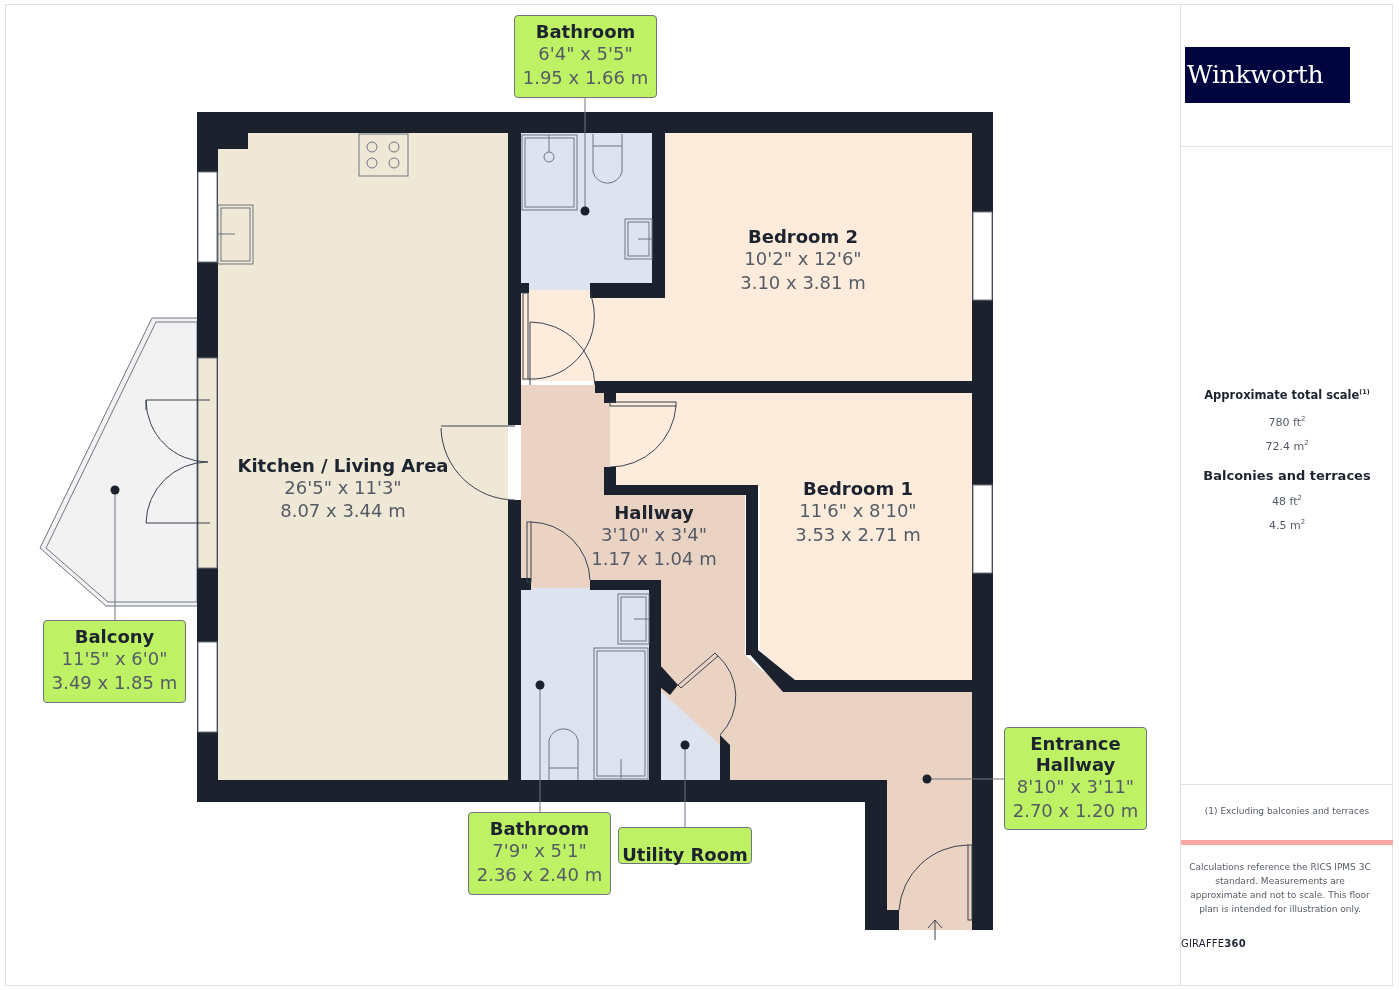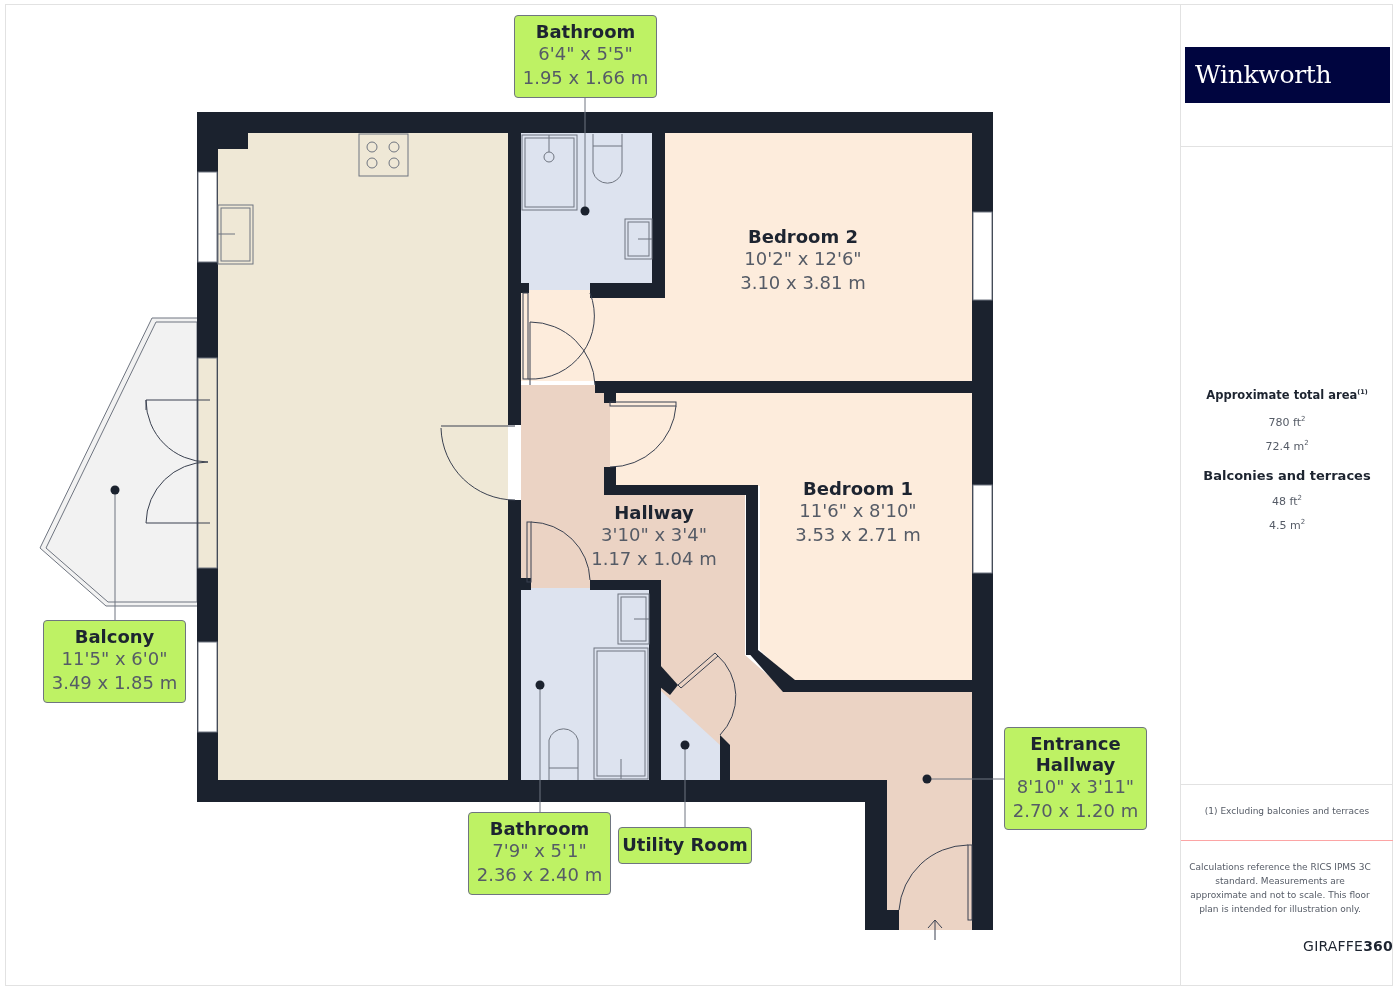--- a/index.html
+++ b/index.html
@@ -2,31 +2,31 @@
 <html><head>
 <meta charset="utf-8">
 <style>
   html, body { margin: 0; padding: 0; background: #ffffff; }
   body { width: 1399px; height: 990px; position: relative; overflow: hidden; font-family: "DejaVu Sans", "Liberation Sans", sans-serif; }
   .frame { position: absolute; left: 5px; top: 4px; width: 1388px; height: 982px; border: 1px solid #e2e2e2; box-sizing: border-box; }
   .plan { position: absolute; left: 0; top: 0; width: 1180px; height: 990px; }
   .plan svg { position: absolute; left: 0; top: 0; }
   .side { position: absolute; left: 1180px; top: 4px; width: 213px; height: 982px; border-left: 1px solid #e2e2e2; box-sizing: border-box; }
   .logo-wrap { height: 142px; border-bottom: 1px solid #e2e2e2; position: relative; }
-  .logo { position: absolute; left: 4px; top: 43px; width: 205px; height: 56px; background: #00053f; color: #ffffff; font-family: "DejaVu Serif", "Liberation Serif", serif; font-size: 25px; line-height: 56px; padding-left: 10px; box-sizing: border-box; letter-spacing: -0.3px; }
+  .logo { position: absolute; left: 4px; top: 43px; width: 165px; height: 56px; background: #00053f; color: #ffffff; font-family: "DejaVu Serif", "Liberation Serif", serif; font-size: 25px; line-height: 56px; padding-left: 2px; box-sizing: border-box; letter-spacing: -0.3px; }
   .area-block { position: absolute; left: 0; top: 384px; width: 212px; text-align: center; color: #1d2430; }
   .area-title { font-size: 11.5px; font-weight: bold; margin-bottom: 7px; }
   .area-title sup { font-size: 6.5px; }
   .area-val { font-size: 11px; color: #555b66; line-height: 20px; }
   .area-val sup { font-size: 7px; }
   .balc-title { font-size: 13px; font-weight: bold; margin-top: 12px; margin-bottom: 5px; }
-  .footnote-wrap { position: absolute; left: 0; top: 780px; width: 212px; height: 55px; border-top: 1px solid #e2e2e2; border-bottom: 1px solid #fca5a5; }
+  .footnote-wrap { position: absolute; left: 0; top: 780px; width: 212px; height: 55px; border-top: 1px solid #e2e2e2; border-bottom: 5px solid #fca5a5; }
   .footnote { font-size: 9px; color: #555b66; text-align: center; margin-top: 21px; }
   .disclaimer { position: absolute; left: 6px; top: 856px; width: 186px; font-size: 9px; line-height: 14px; color: #555b66; text-align: center; }
-  .brand { position: absolute; left: 0; top: 934px; width: 212px; font-size: 14px; text-align: right; color: #1d2430; letter-spacing: 0.2px; }
+  .brand { position: absolute; left: 0; top: 934px; width: 212px; font-size: 10px; text-align: left; color: #1d2430; letter-spacing: 0.2px; }
   .brand b { font-weight: bold; }
 
   .label-box { position: absolute; background: #bef264; border: 1px solid #6f7580; border-radius: 4px; text-align: center; box-sizing: border-box; color: #1d2430; }
   .room-name { font-weight: bold; font-size: 18px; line-height: 21px; color: #1d2430; }
   .room-dim { font-size: 18px; line-height: 24px; color: #555b66; }
   .room-text { position: absolute; text-align: center; }
 </style>
 </head>
 <body>
 
@@ -174,20 +174,25 @@
     </g>
     <g fill="#1b222e">
       <circle cx="585" cy="211" r="4.5"></circle>
       <circle cx="115" cy="490" r="4.5"></circle>
       <circle cx="540" cy="685" r="4.5"></circle>
       <circle cx="685" cy="745" r="4.5"></circle>
       <circle cx="927" cy="779" r="4.5"></circle>
     </g>
   </svg>
 
+  <div class="room-text" style="left:218px; top:455px; width:250px;">
+    <div class="room-name">Kitchen / Living Area</div>
+    <div class="room-dim">26'5" x 11'3"</div>
+    <div class="room-dim" style="margin-top:-1px;">8.07 x 3.44 m</div>
+  </div>
   <div class="room-text" style="left:703px; top:226px; width:200px;">
     <div class="room-name">Bedroom 2</div>
     <div class="room-dim">10'2" x 12'6"</div>
     <div class="room-dim">3.10 x 3.81 m</div>
   </div>
   <div class="room-text" style="left:758px; top:478px; width:200px;">
     <div class="room-name">Bedroom 1</div>
     <div class="room-dim">11'6" x 8'10"</div>
     <div class="room-dim">3.53 x 2.71 m</div>
   </div>
@@ -205,38 +210,38 @@
   <div class="label-box" style="left:43px; top:620px; width:143px; height:83px; padding-top:5px;">
     <div class="room-name">Balcony</div>
     <div class="room-dim">11'5" x 6'0"</div>
     <div class="room-dim">3.49 x 1.85 m</div>
   </div>
   <div class="label-box" style="left:468px; top:812px; width:143px; height:83px; padding-top:5px;">
     <div class="room-name">Bathroom</div>
     <div class="room-dim">7'9" x 5'1"</div>
     <div class="room-dim">2.36 x 2.40 m</div>
   </div>
-  <div class="label-box" style="left:618px; top:827px; width:134px; height:37px; padding-top:6px;">
+  <div class="label-box" style="left:618px; top:827px; width:134px; height:37px; padding-top:16px;">
     <div class="room-name">Utility Room</div>
   </div>
   <div class="label-box" style="left:1004px; top:727px; width:143px; height:103px; padding-top:5px;">
     <div class="room-name">Entrance</div>
     <div class="room-name">Hallway</div>
     <div class="room-dim">8'10" x 3'11"</div>
     <div class="room-dim">2.70 x 1.20 m</div>
   </div>
 </div>
 
 <div class="side">
   <div class="logo-wrap">
     <div class="logo">Winkworth</div>
   </div>
 
   <div class="area-block">
-    <div class="area-title"><span>Approximate total area</span><sup>(1)</sup></div>
+    <div class="area-title"><span>Approximate total scale</span><sup>(1)</sup></div>
     <div class="area-val"><span>780 ft</span><sup>2</sup></div>
     <div class="area-val"><span>72.4 m</span><sup>2</sup></div>
     <div class="balc-title">Balconies and terraces</div>
     <div class="area-val"><span>48 ft</span><sup>2</sup></div>
     <div class="area-val"><span>4.5 m</span><sup>2</sup></div>
   </div>
 
   <div class="footnote-wrap">
     <div class="footnote">(1) Excluding balconies and terraces</div>
   </div>

